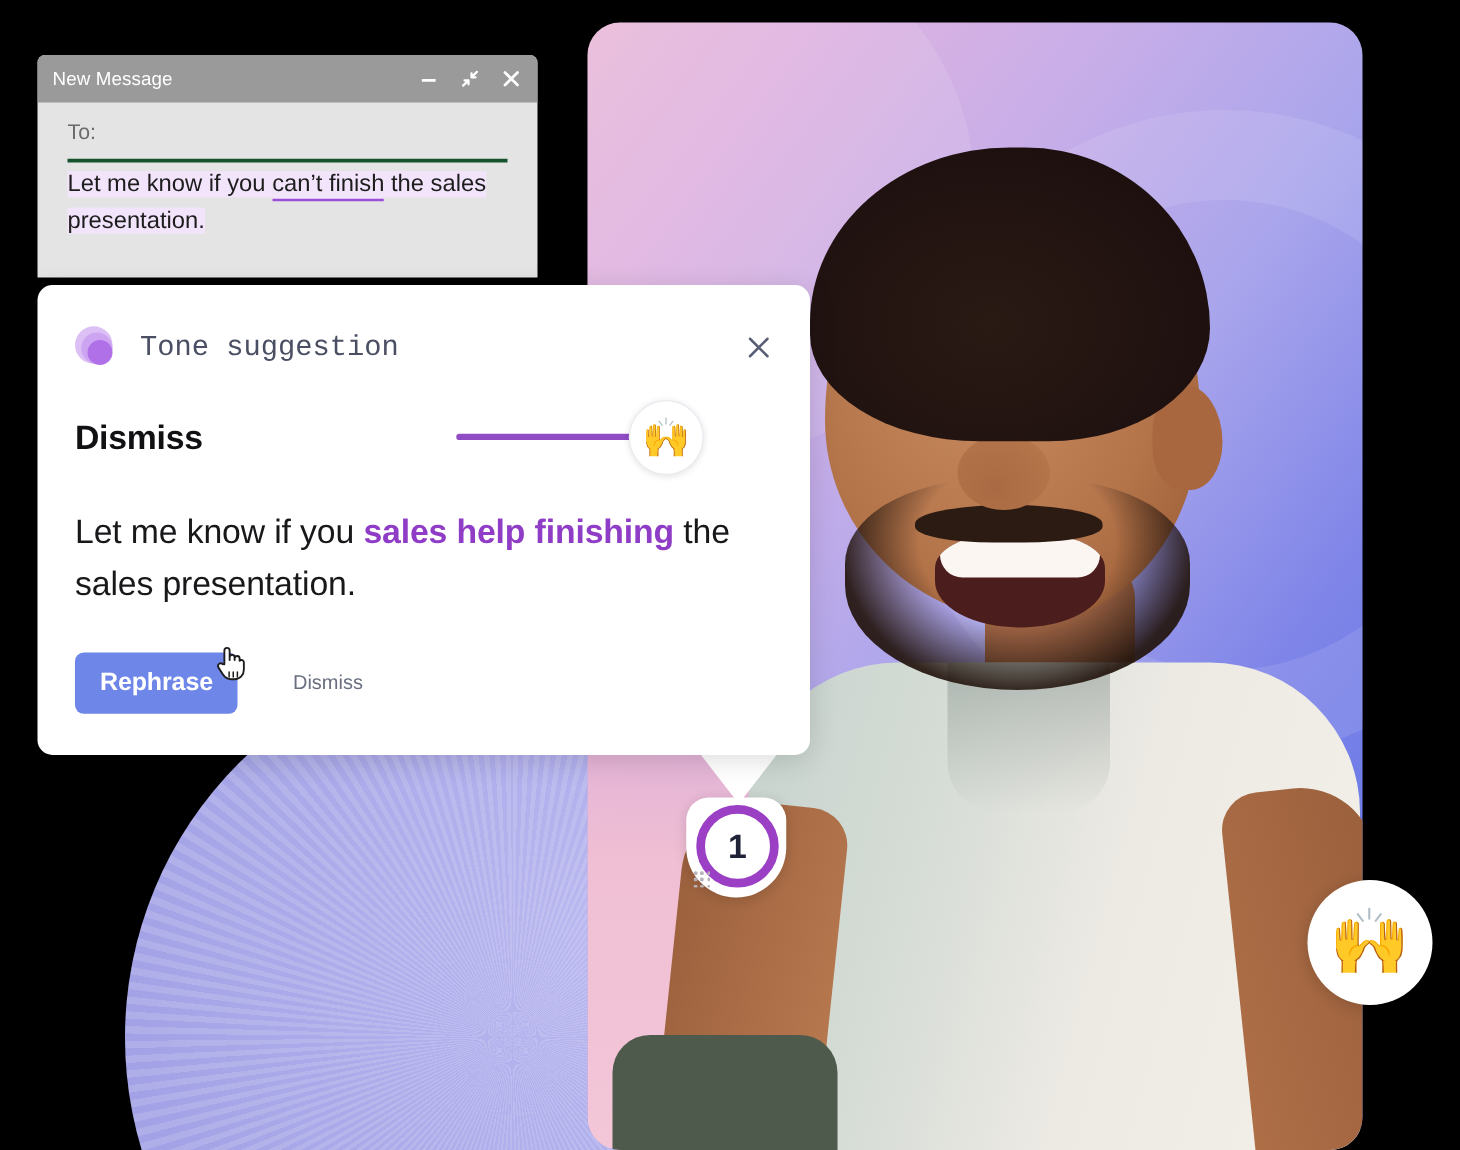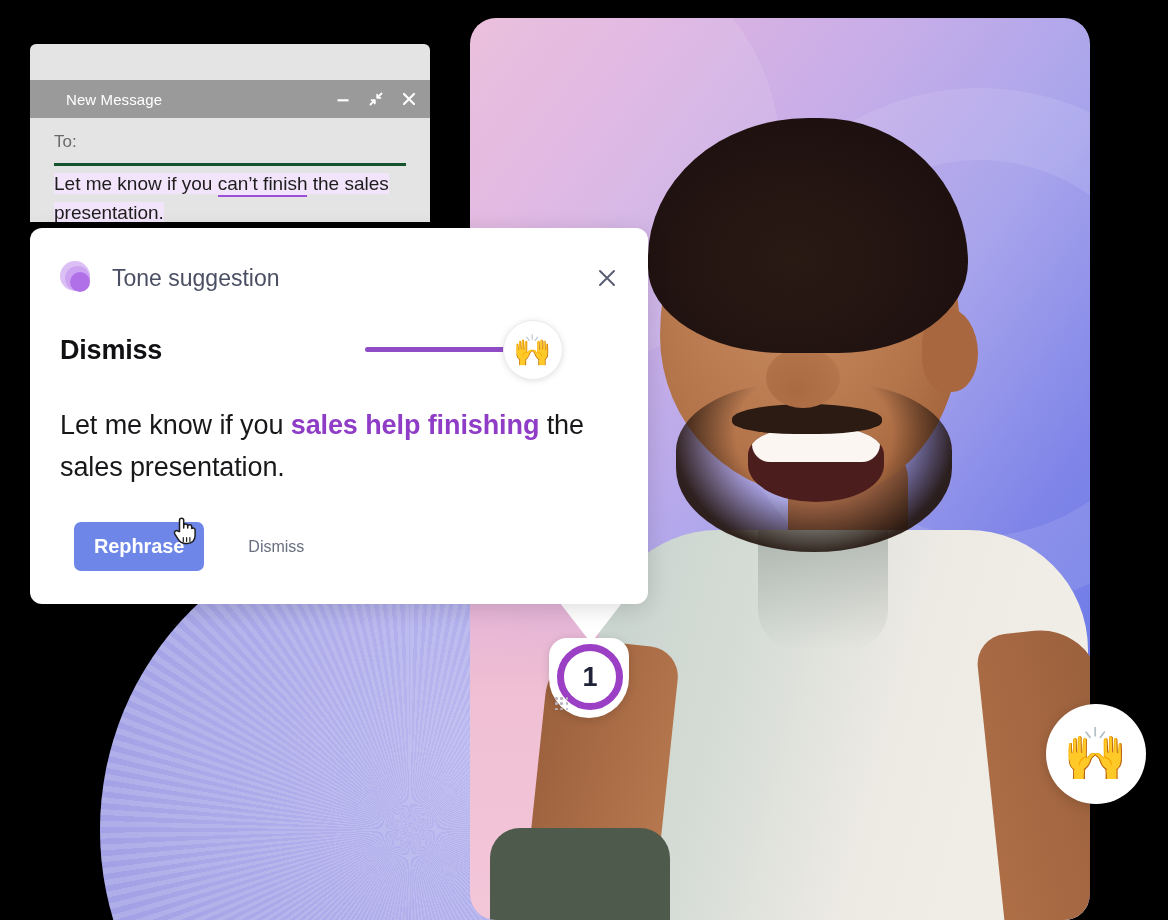--- a/index.html
+++ b/index.html
@@ -205,22 +205,21 @@
   .dots-grid i { display:block; width:2.6px; height:2.6px; border-radius:50%; background:#b9b2bd; }
 
   
   .compose {
     position:absolute; left:30px; top:44px; width:400px; height:178px;
     background:#e4e4e4; border-radius:6px 6px 0 0; overflow:hidden;
     box-shadow:0 1px 6px rgba(0,0,0,.10);
   }
   .compose-title {
     height:38px; background:#9a9a9a; display:flex; align-items:center;
-    padding:0 14px 0 36px;
-    margin-top:36px;
+    padding:0 14px 0 12px;
   }
   .compose-title-text {
     color:#ffffff; font-size:15px; letter-spacing:.1px; flex:1;
   }
   .win-btns { display:flex; align-items:center; gap:19px; }
   .win-btn { width:14px; height:14px; color:#fff; display:block; cursor:pointer; }
   .compose-body { padding:14px 24px 0 24px; }
   .to-row {
     font-size:17px; color:#6a6a6a; padding-bottom:11px;
     border-bottom:3px solid #14532d;
@@ -241,21 +240,21 @@
     background:#ffffff; border-radius:12px;
     box-shadow:0 4px 22px rgba(0,0,0,.14);
   }
   .card-tail {
     position:absolute; left:560px; top:603px; width:0; height:0;
     border-left:31px solid transparent;
     border-right:31px solid transparent;
     border-top:40px solid #ffffff;
   }
   .card-head {
-    display:flex; align-items:center; padding:33px 28px 0 30px;
+    display:flex; align-items:center; padding:33px 28px 0 30px;font-family:Liberation Mono, monospace;
   }
   .brand-icon { position:relative; width:34px; height:34px; flex:0 0 34px; }
   .brand-icon span { position:absolute; border-radius:50%; display:block; }
   .bi1 { left:0;   top:0;   width:30px; height:30px; background:#dcc0f5; }
   .bi2 { left:5px; top:5px; width:25px; height:25px; background:#cda4f1; }
   .bi3 { left:10px;top:11px;width:20px; height:20px; background:#b070e8; }
   .card-title {
     margin-left:18px; font-size:23px; color:#4b4f63; flex:1;
   }
   .card-close {
@@ -283,21 +282,21 @@
     cursor:pointer;
   }
 
   .card-suggestion {
     padding:24px 40px 0 30px; font-size:27px; line-height:42px;
     color:#18181b; letter-spacing:-.1px;
   }
   .card-suggestion .acc { color:#8f3cc6; font-weight:700; }
 
   .card-actions {
-    display:flex; padding:34px 0 0 44px; position:relative;
+    display:flex; padding:34px 0 0 30px; position:relative;
   }
   .btn-rephrase {
     background:#6e86e8; color:#ffffff; font-size:20px; font-weight:700;
     padding:13px 20px; border:none; border-radius:7px; cursor:pointer;
     font-family:"Liberation Sans", sans-serif; letter-spacing:-.1px;
   }
   .btn-dismiss {
     background:transparent; border:none; color:#6a6f80; font-size:16px;
     margin-left:44px; cursor:pointer; font-family:"Liberation Sans", sans-serif;
   }

